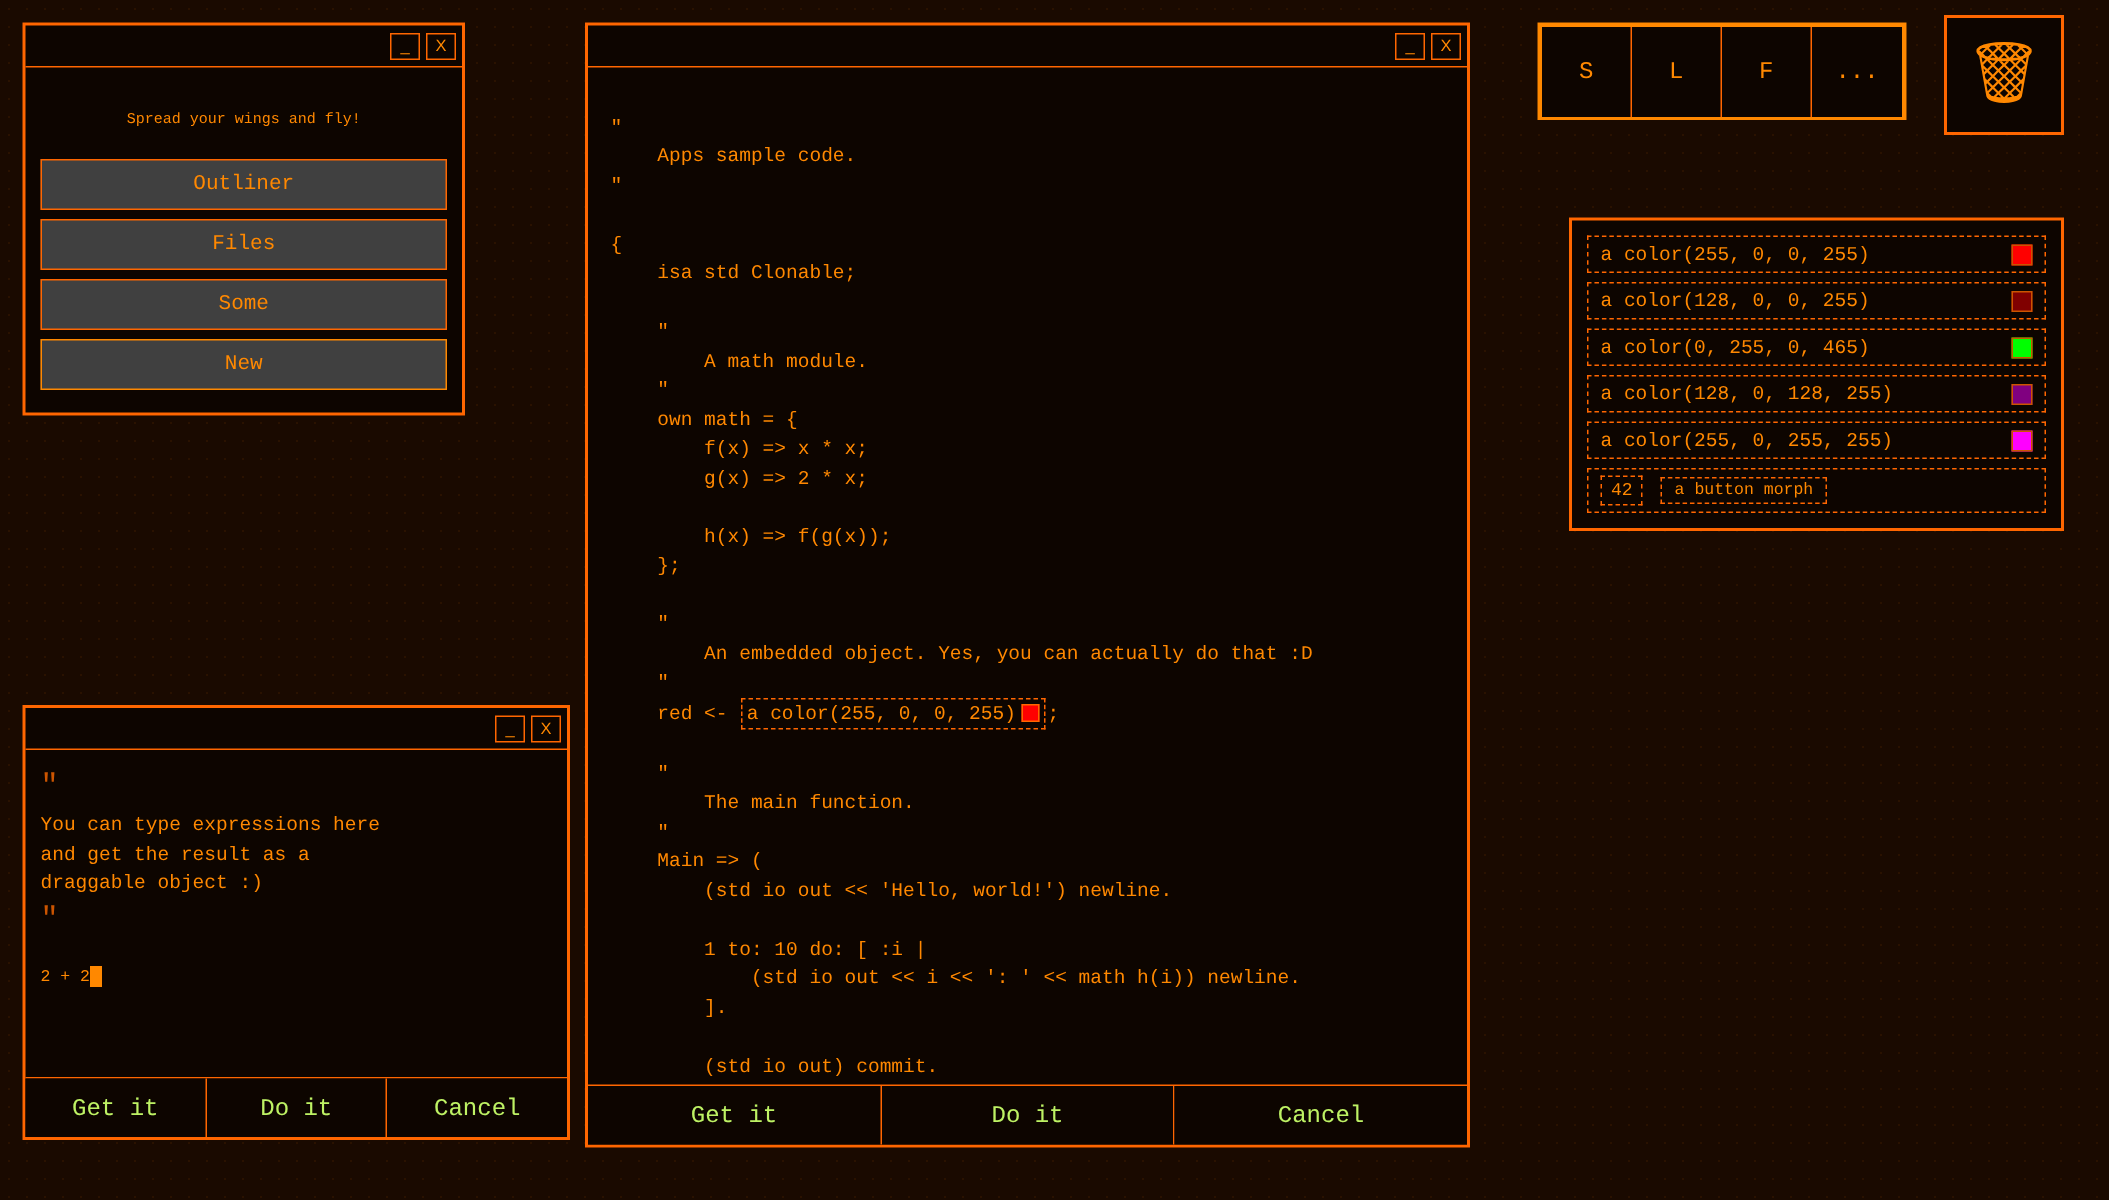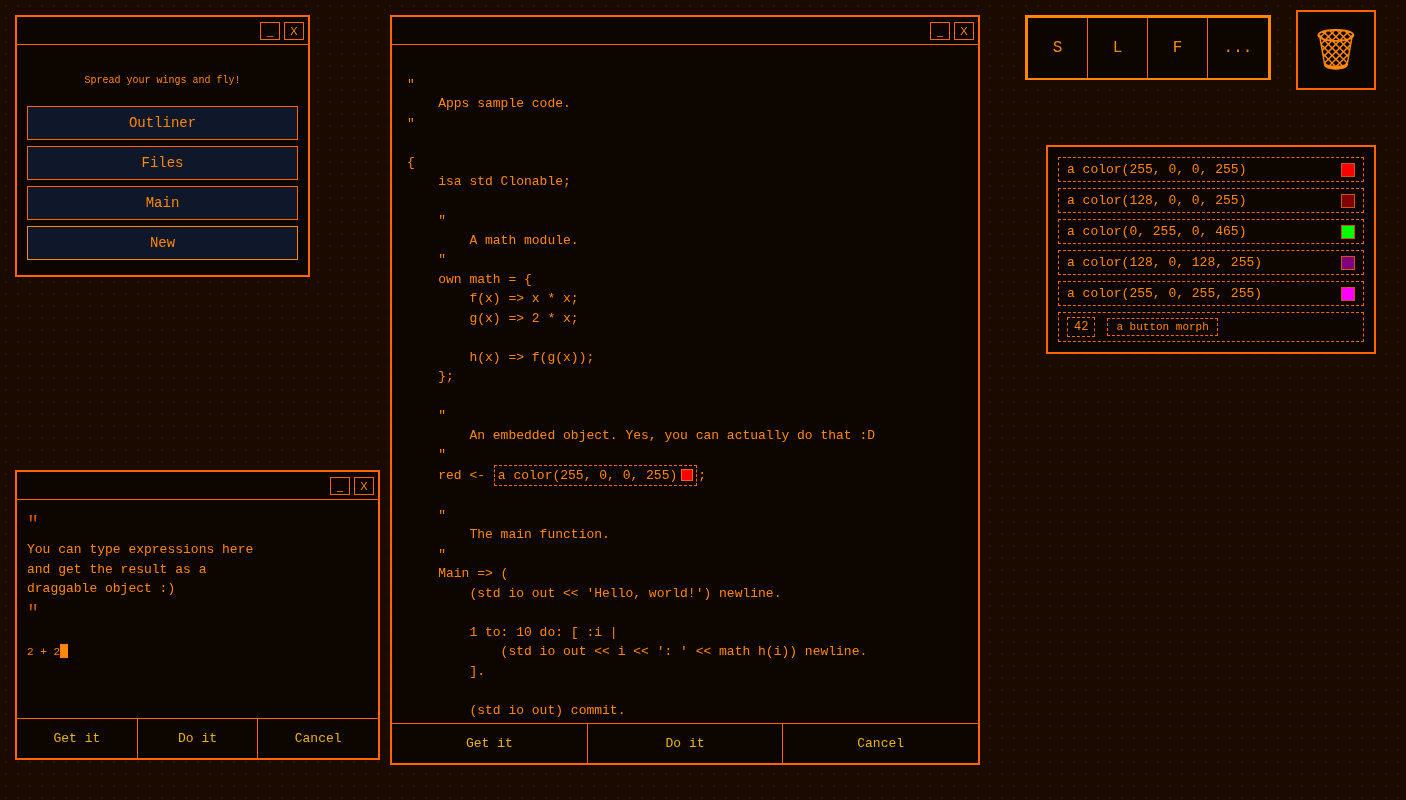--- a/index.html
+++ b/index.html
@@ -62,21 +62,21 @@
 
     .menu-buttons {
       display: flex;
       flex-direction: column;
       gap: 6px;
       padding: 0 10px 15px;
     }
 
     .menu-btn {
       border: 1px solid #ff6600;
-      background: #0f172a;
+      background: #404040;
       color: #ff8800;
       font-family: 'Courier New', Courier, monospace;
       font-size: 14px;
       padding: 8px;
       cursor: pointer;
       text-align: center;
     }
 
     .menu-btn.active-new {
       border-color: #ff8800;
@@ -109,23 +109,23 @@
       display: flex;
       border-top: 1px solid #ff6600;
       height: 40px;
     }
 
     .code-footer-btn {
       flex: 1;
       background: #0d0500;
       border: none;
       border-right: 1px solid #ff6600;
-      color: #eab308;
-      font-family: 'Courier New', Courier, monospace;
-      font-size: 13px;
+      color: #bef264;
+      font-family: 'Courier New', Courier, monospace;
+      font-size: 16px;
       cursor: pointer;
     }
 
     .code-footer-btn:last-child { border-right: none; }
 
     
     .color-widget {
       display: inline-flex;
       align-items: center;
       border: 1px dashed #ff6600;
@@ -289,21 +289,21 @@
 
 <div class="window menu-panel">
   <div class="window-titlebar">
     <button class="titlebar-btn">_</button>
     <button class="titlebar-btn">X</button>
   </div>
   <div class="menu-tagline">Spread your wings and fly!</div>
   <div class="menu-buttons">
     <button class="menu-btn">Outliner</button>
     <button class="menu-btn">Files</button>
-    <button class="menu-btn">Main</button>
+    <button class="menu-btn">Some</button>
     <button class="menu-btn active-new">New</button>
   </div>
 </div>
 
 <div class="window code-panel">
   <div class="window-titlebar">
     <button class="titlebar-btn">_</button>
     <button class="titlebar-btn">X</button>
   </div>
   <div class="code-content">

